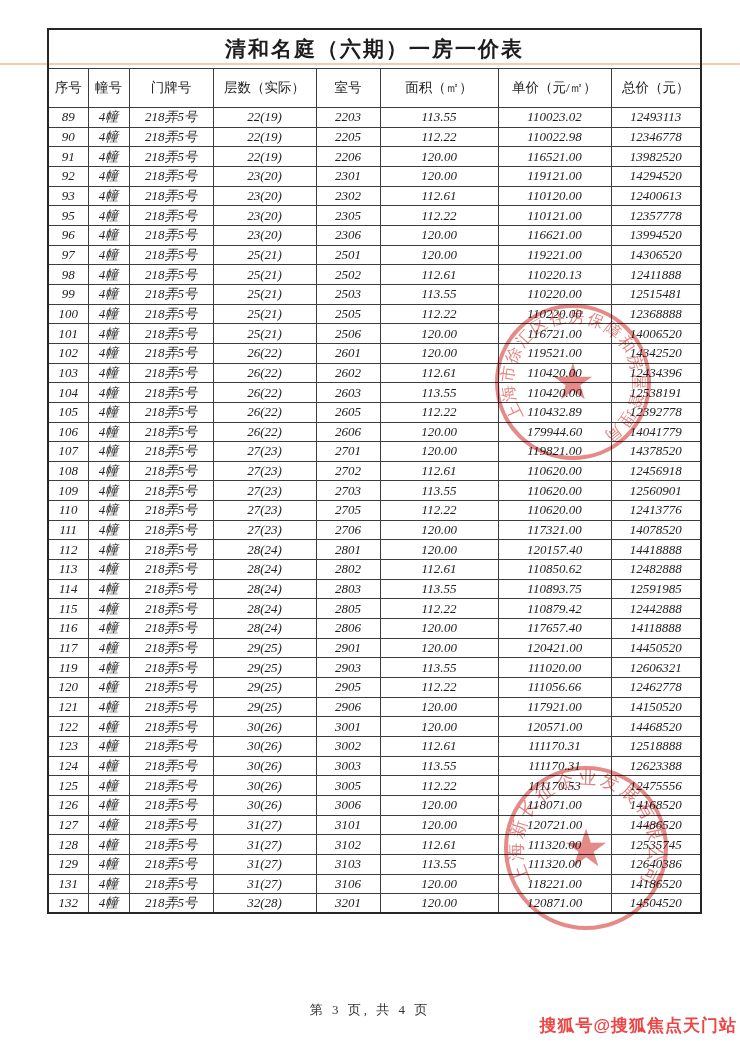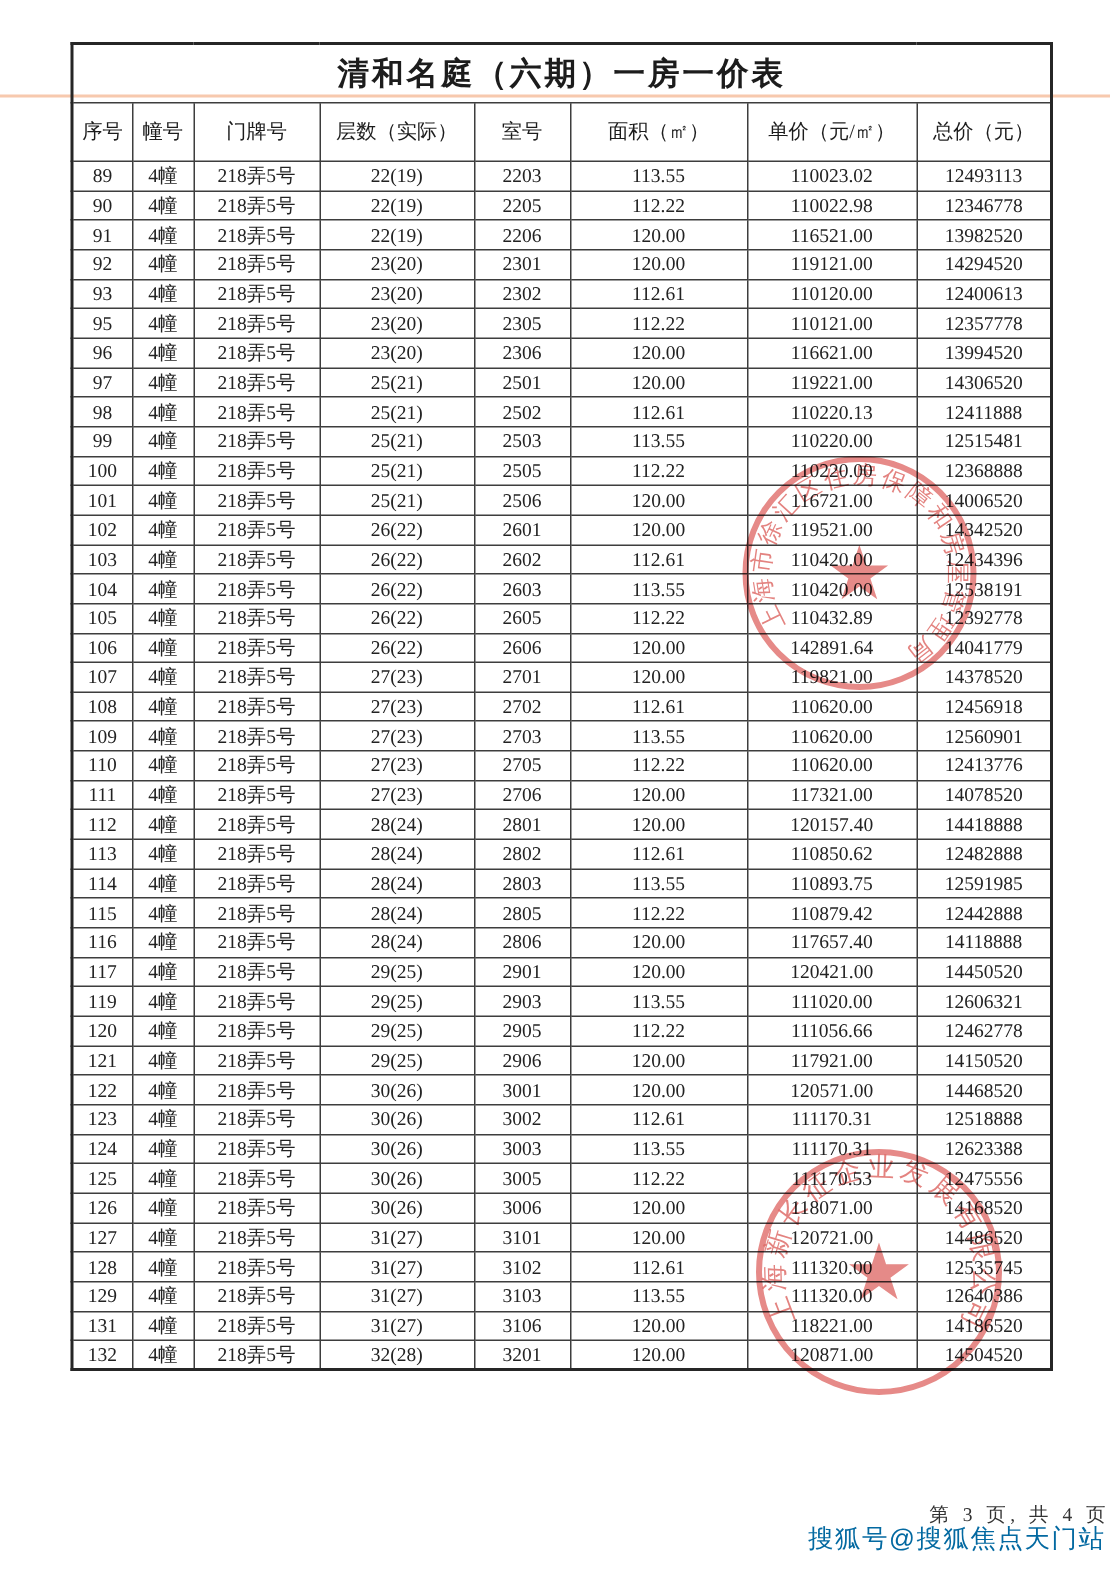--- a/index.html
+++ b/index.html
@@ -12,31 +12,31 @@
     position:absolute;left:47px;top:28px;width:653px;
     border-collapse:collapse;table-layout:fixed;border:2px solid #262626;
     background:transparent;
   }
   .price th,.price td{
     border:1px solid #3d3d3d;text-align:center;vertical-align:middle;
     padding:0;font-weight:normal;white-space:nowrap;overflow:hidden;
   }
   .title-row th{height:38px;font-size:21px;font-weight:bold;letter-spacing:2px;}
   .head-row th{height:38px;font-size:13.5px;}
-  .price tbody tr{height:19.66px;}
+  .price tbody tr{height:19.66px;font-style:italic;}
   .price tbody td{font-size:13px;color:#222;}
   .stamp{position:absolute;mix-blend-mode:multiply;opacity:.85;pointer-events:none;}
   .page-indicator{
-    position:absolute;left:0;top:1001px;width:740px;text-align:right;
+    position:absolute;left:0;top:1001px;width:740px;text-align:center;
     font-size:13px;letter-spacing:3px;color:#333;
   }
   .watermark{
     position:absolute;right:3px;top:1014px;
     font-family:"Liberation Sans","DejaVu Sans",sans-serif;
-    font-size:17px;font-weight:normal;color:#0369a1;letter-spacing:1px;
+    font-size:17px;font-weight:bold;color:#ef4444;letter-spacing:1px;
     text-shadow:1px 1px 0 #ffffff;
   }
 </style>
 </head>
 <body>
 
 <div class="scan-line" style="background:#f3b28c;"></div>
 
 <table class="price">
   <colgroup>
@@ -225,21 +225,21 @@
         <td>110432.89</td>
         <td>12392778</td>
       </tr>
       <tr>
         <td>106</td>
         <td>4幢</td>
         <td>218弄5号</td>
         <td>26(22)</td>
         <td>2606</td>
         <td>120.00</td>
-        <td>142891.64</td>
+        <td>179944.60</td>
         <td>14041779</td>
       </tr>
       <tr>
         <td>107</td>
         <td>4幢</td>
         <td>218弄5号</td>
         <td>27(23)</td>
         <td>2701</td>
         <td>120.00</td>
         <td>119821.00</td>

